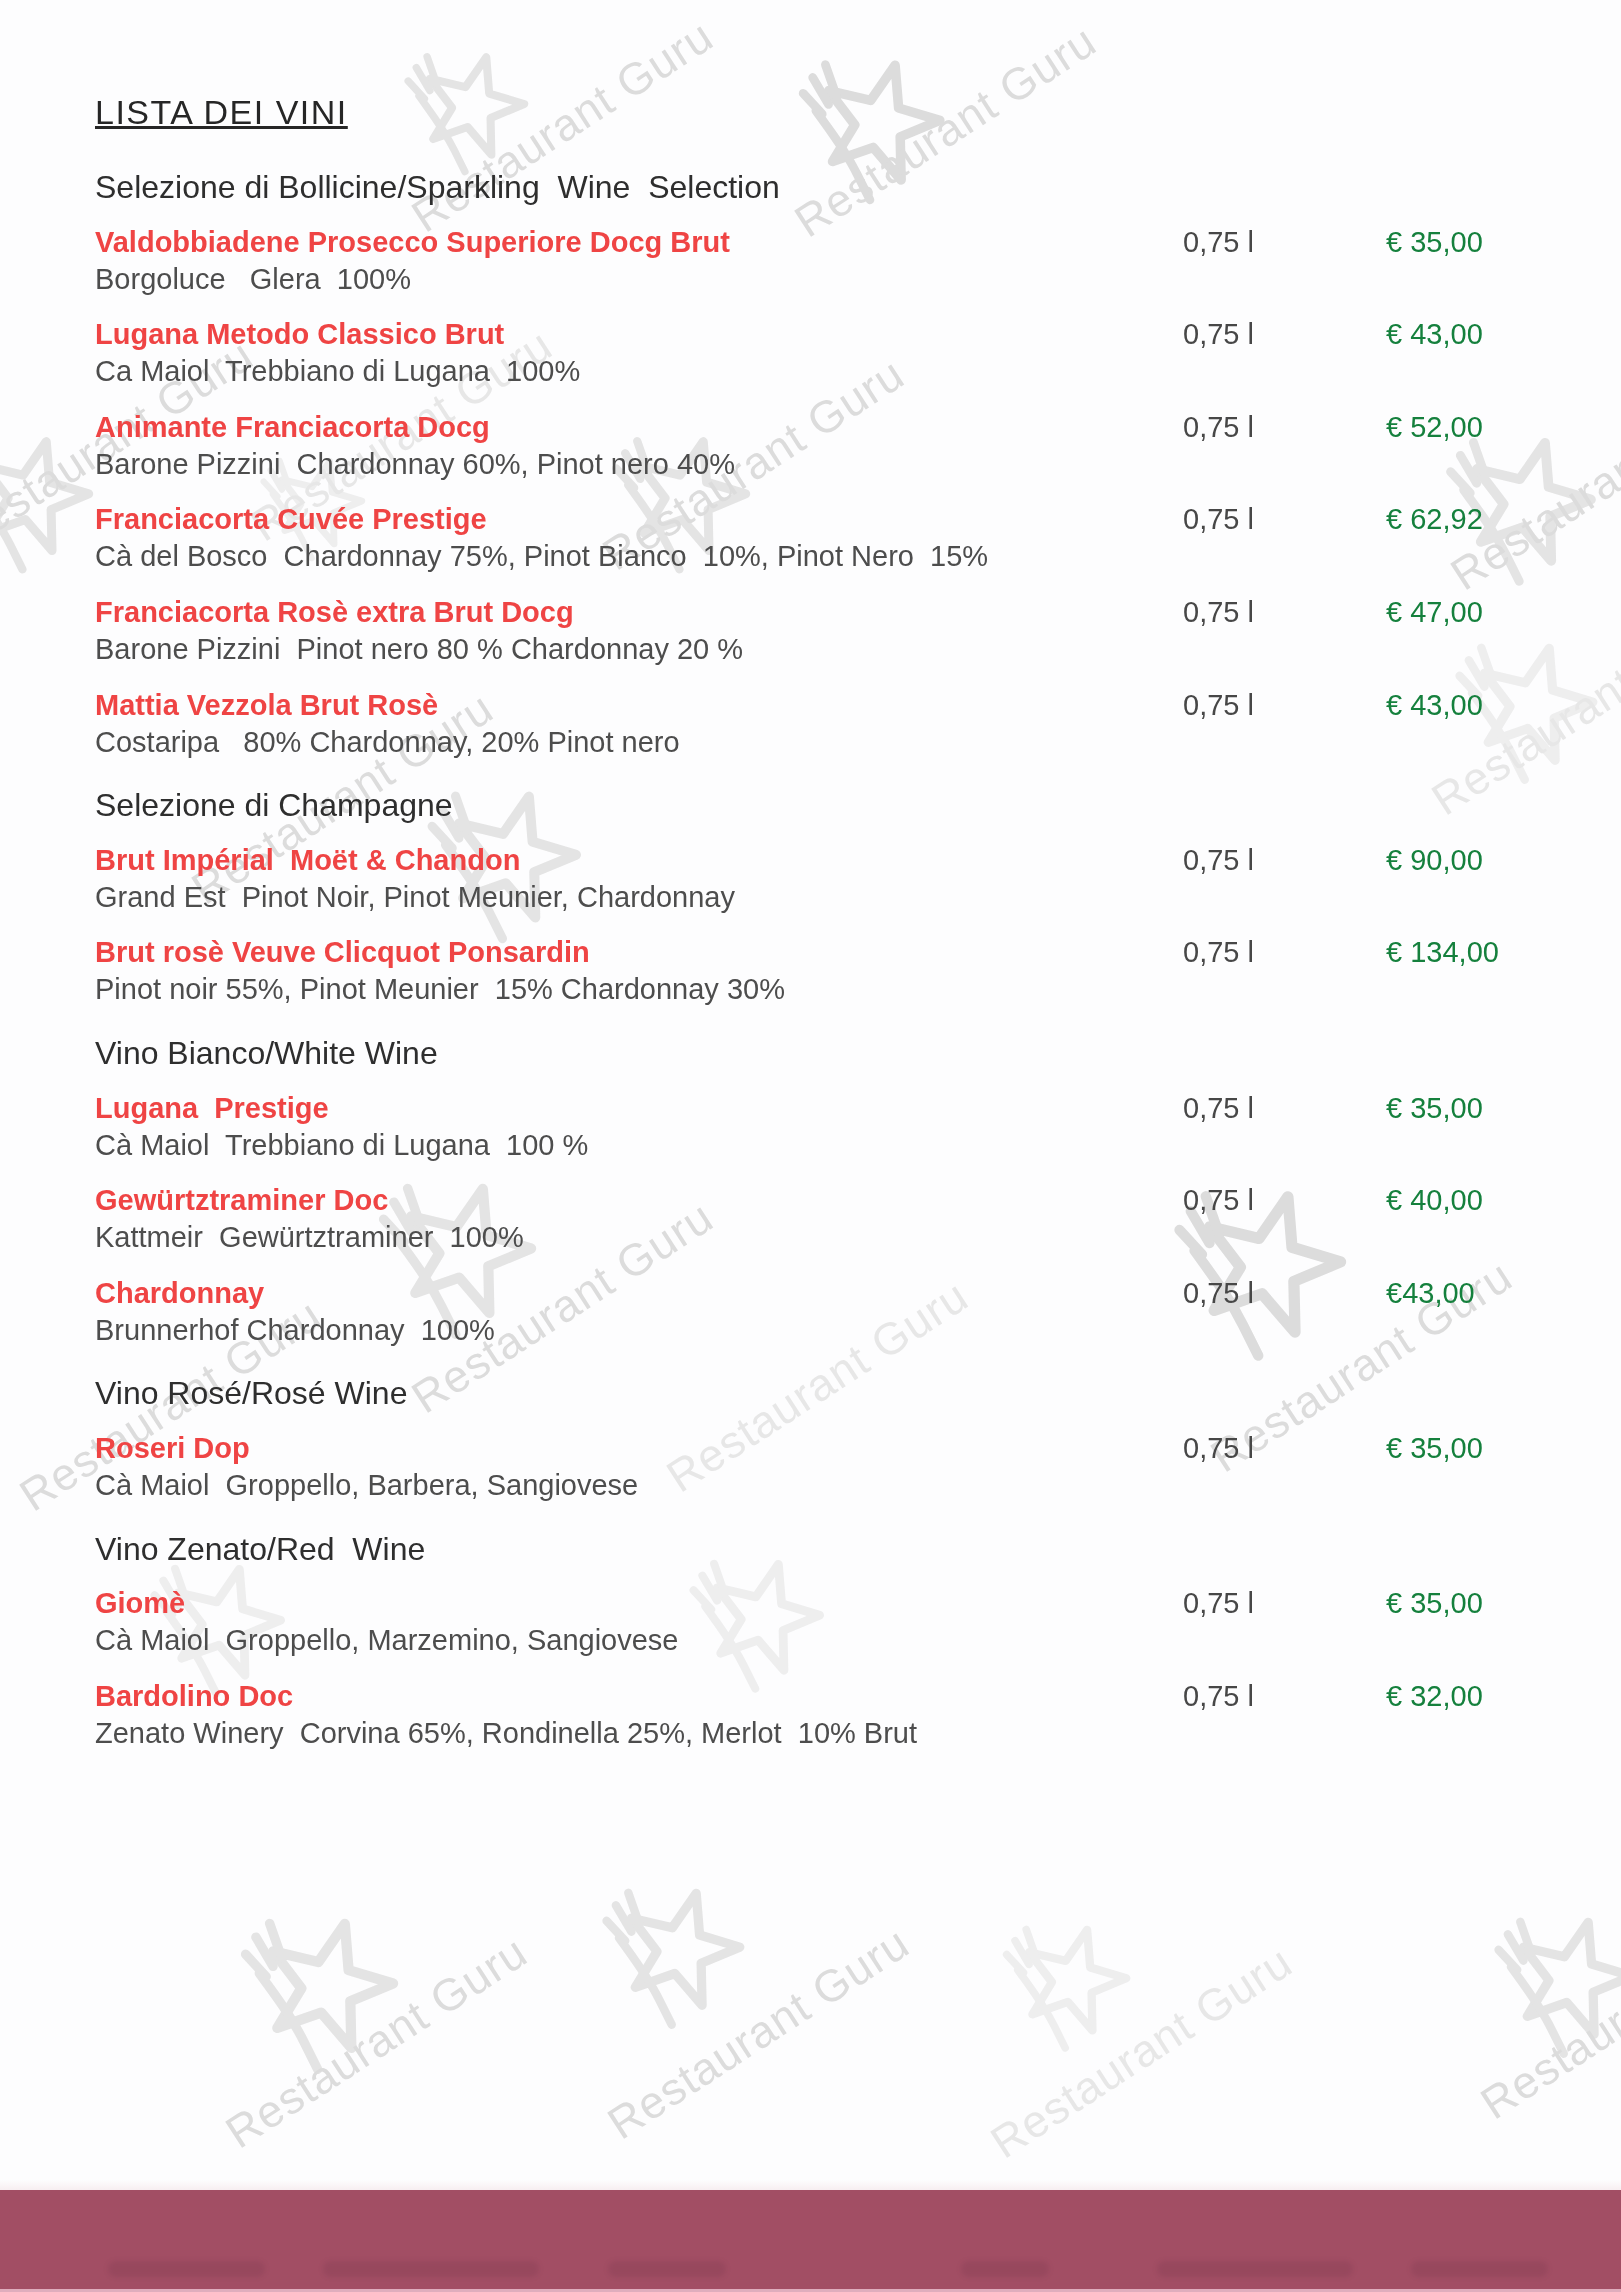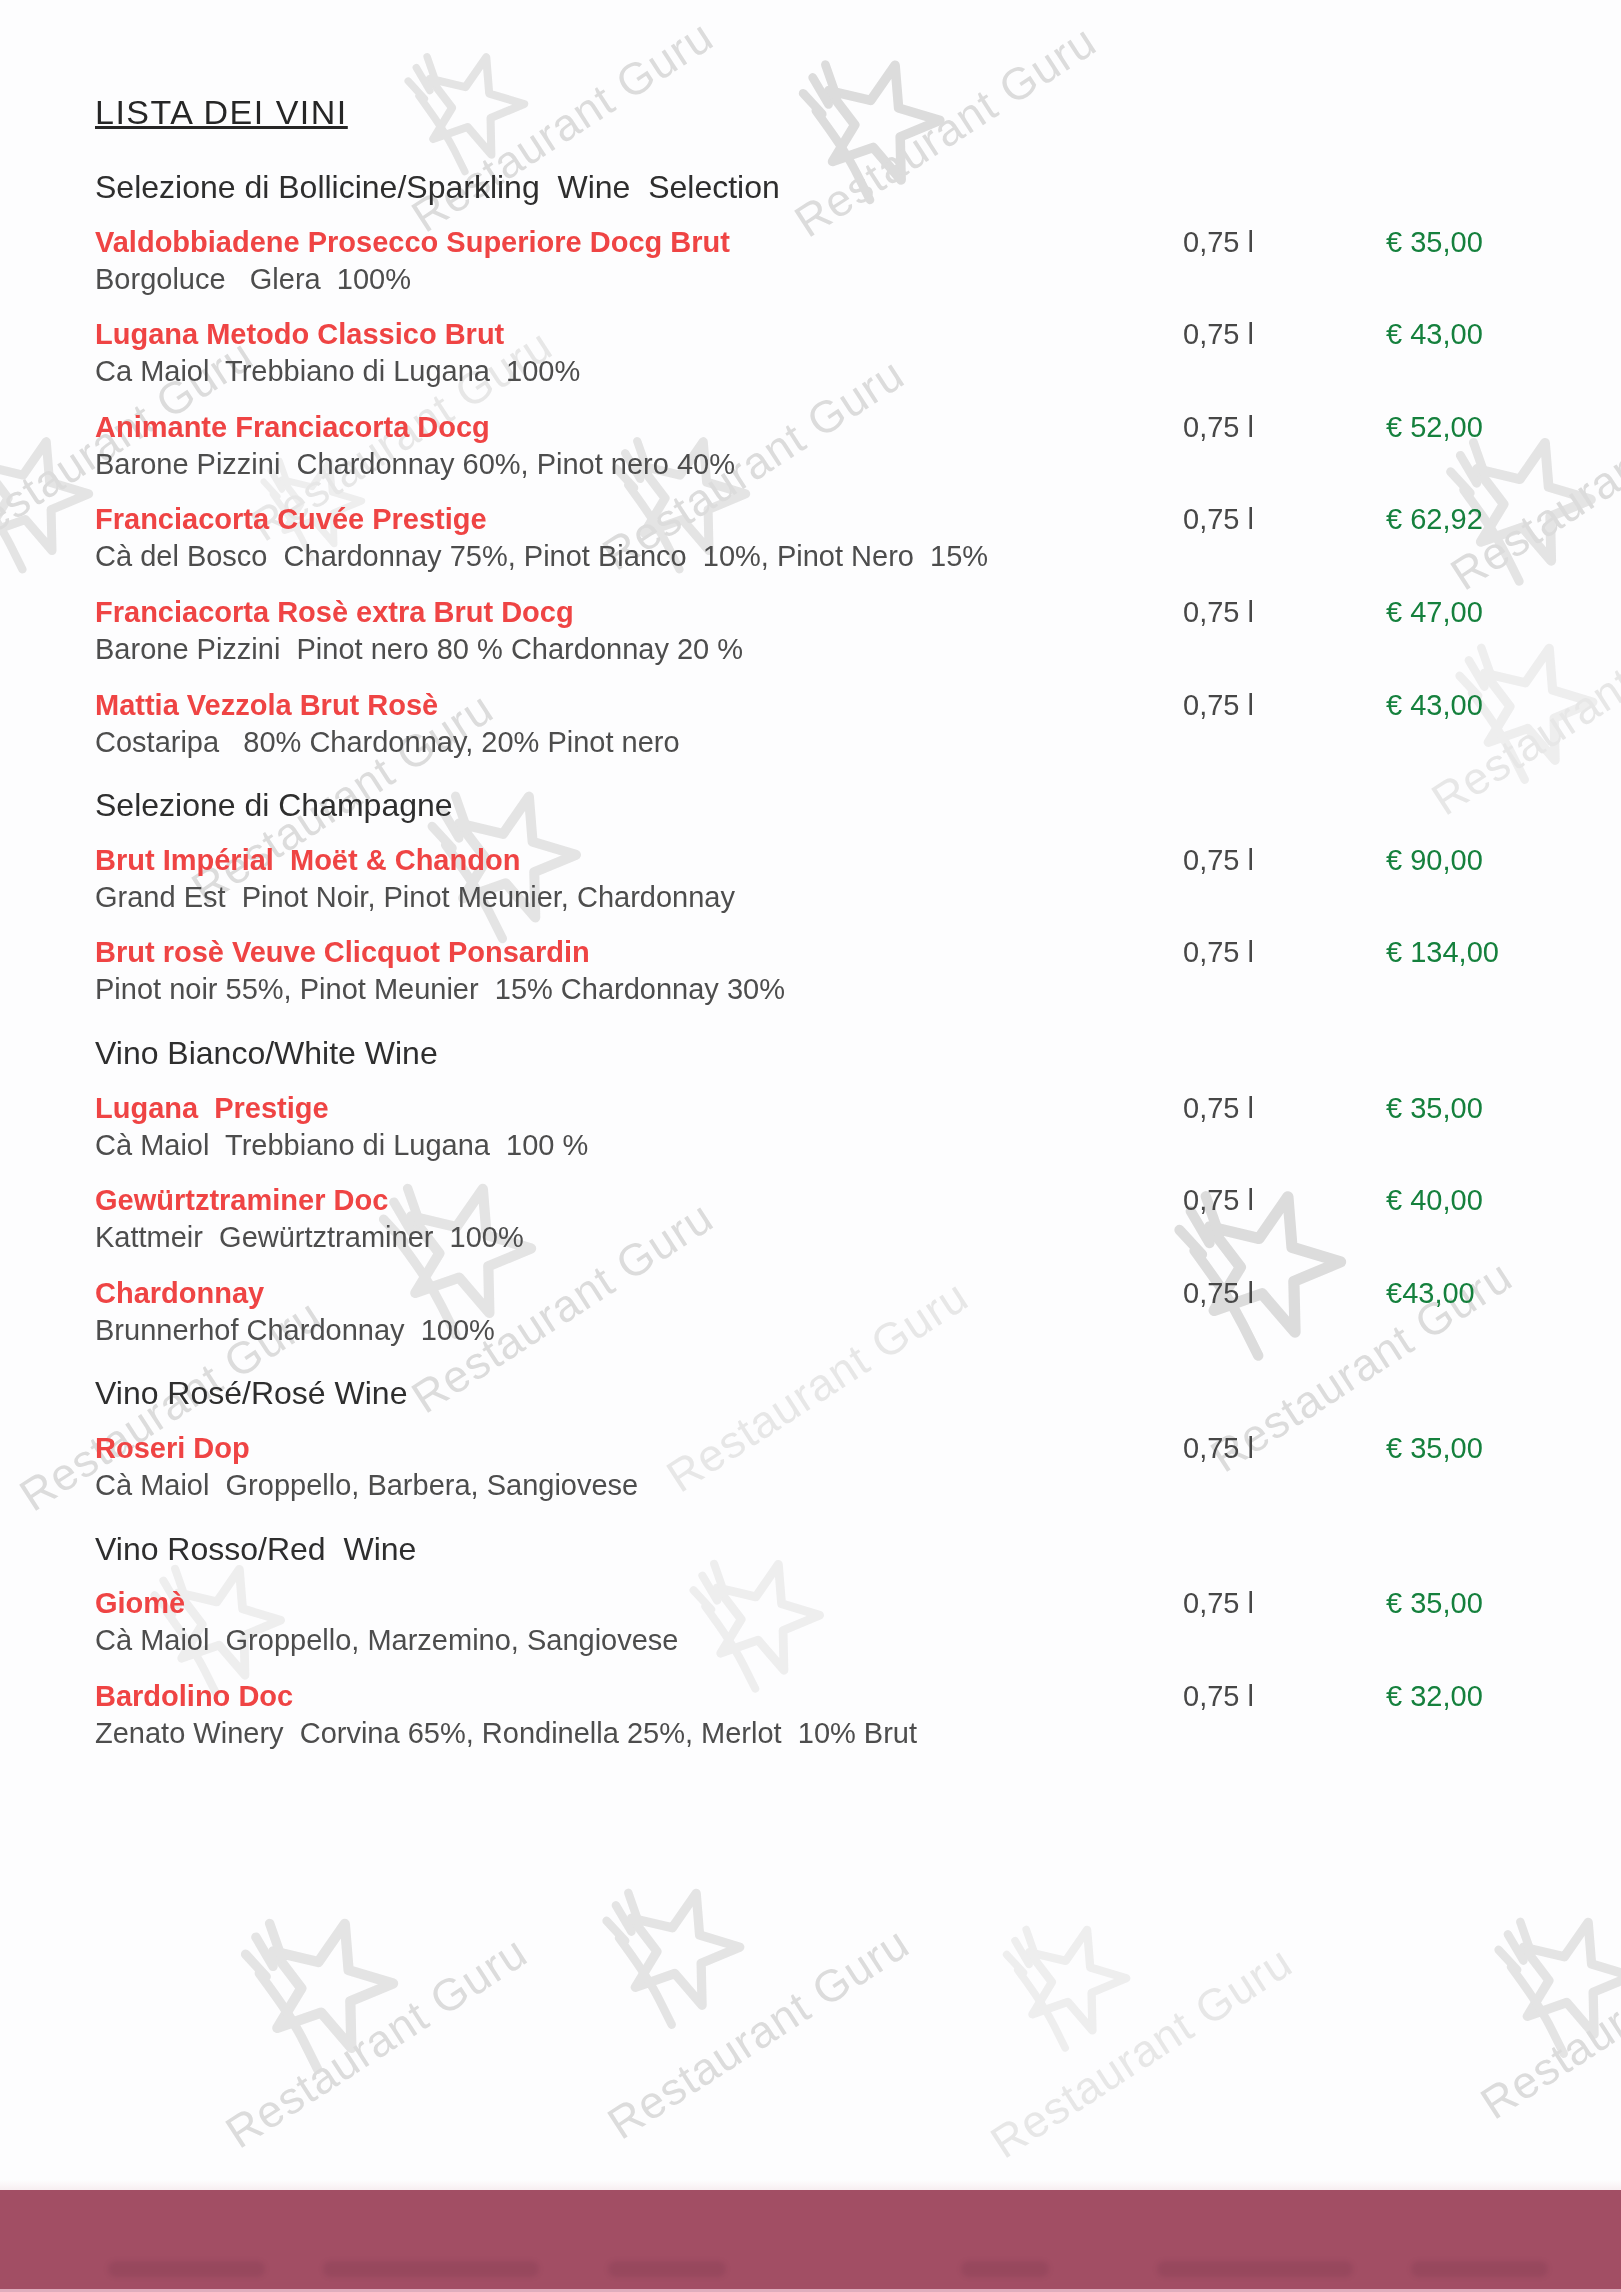--- a/index.html
+++ b/index.html
@@ -259,21 +259,21 @@
 
       <div class="row">
         <div class="name">Roseri Dop</div>
         <div class="detail">Cà Maiol  Groppello, Barbera, Sangiovese</div>
         <div class="size">0,75 l</div>
         <div class="price">€ 35,00</div>
       </div>
     </div>
 
     <div class="section">
-      <h2 class="section-heading"><span>Vino Rosso/Red  Wine</span><span class="it"></span></h2>
+      <h2 class="section-heading"><span>Vino Zenato/Red  Wine</span><span class="it"></span></h2>
 
       <div class="row">
         <div class="name">Giomè</div>
         <div class="detail">Cà Maiol  Groppello, Marzemino, Sangiovese</div>
         <div class="size">0,75 l</div>
         <div class="price">€ 35,00</div>
       </div>
       <div class="row">
         <div class="name">Bardolino Doc</div>
         <div class="detail">Zenato Winery  Corvina 65%, Rondinella 25%, Merlot  10% Brut</div>

